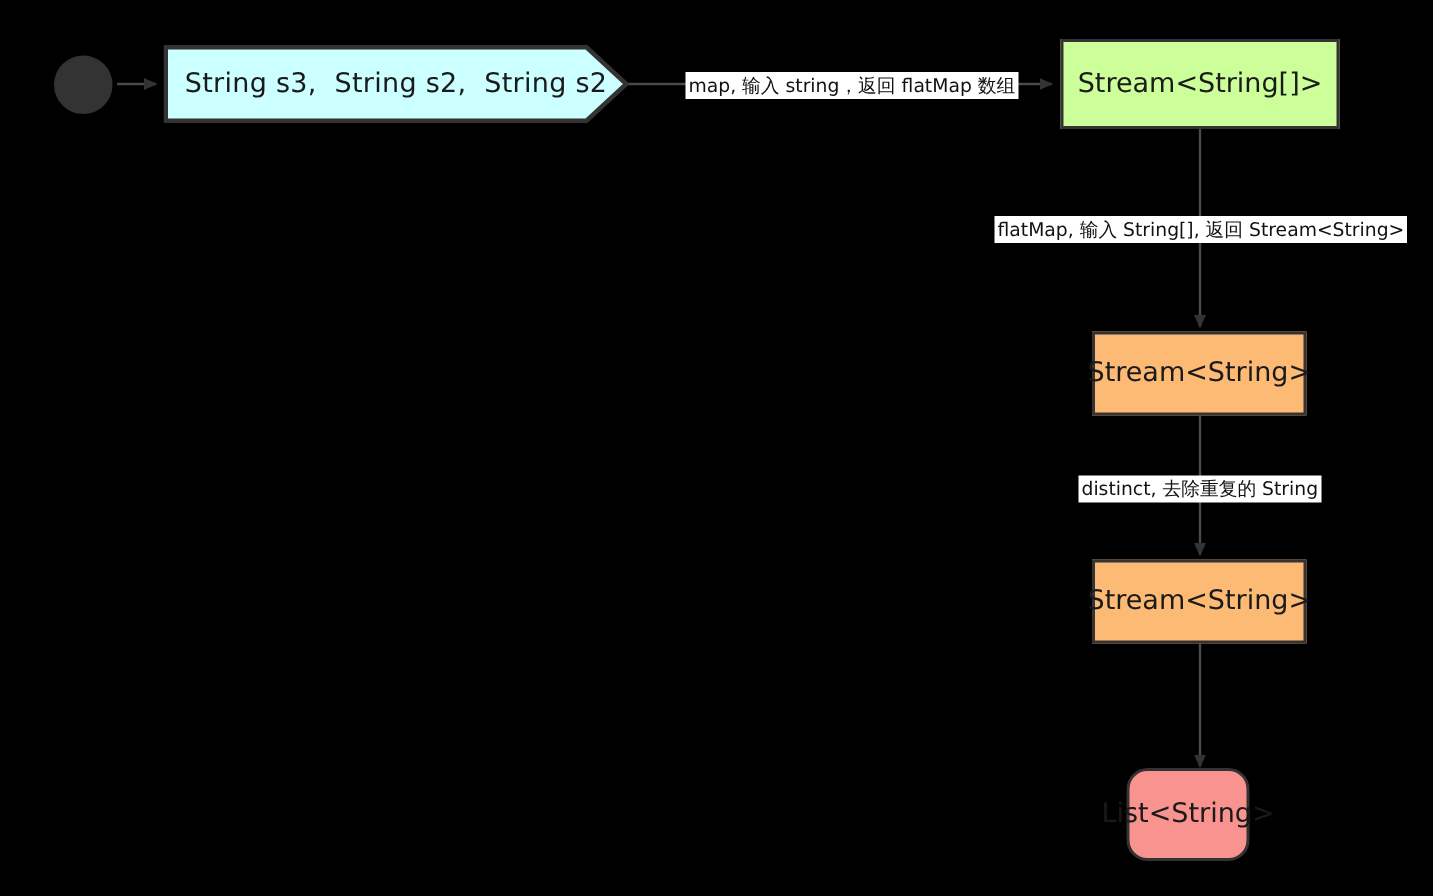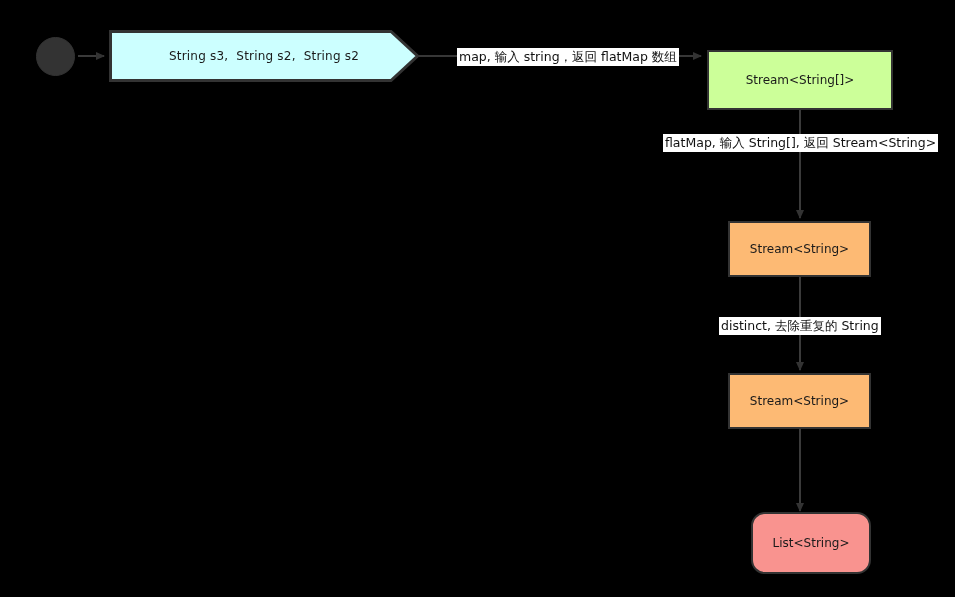--- a/index.html
+++ b/index.html
@@ -33,21 +33,21 @@
 
   
   .node {
     position: absolute;
     box-sizing: border-box;
     display: flex;
     align-items: center;
     justify-content: center;
     text-align: center;
     color: #1a1a1a;
-    font-size: 12px;
+    font-size: 18px;
     line-height: 1.2;
     white-space: pre;
   }
 
   
   .node.start {
     background: #333333;
     border-radius: 50%;
     border: 1px solid #333333;
   }
@@ -68,21 +68,21 @@
   .banner-label {
     position: relative;
     z-index: 2;
     letter-spacing: 0.2px;
   }
 
   
   .node.rect {
     border: 2px solid #333333;
   }
-  .node.green  { background: #ccff99; margin-top: 24px; }
+  .node.green  { background: #ccff99; }
   .node.purple { background: #fdba74; }
 
   
   .node.rounded {
     background: #f9938f;
     border: 2px solid #333333;
     border-radius: 14px;
   }
 
   
@@ -137,24 +137,24 @@
   </div>
 
   <div class="node rect purple" style="left:728px; top:221px; width:143px; height:56px;">
     <span>Stream&lt;String&gt;</span>
   </div>
 
   <div class="node rect purple" style="left:728px; top:373px; width:143px; height:56px;">
     <span>Stream&lt;String&gt;</span>
   </div>
 
-  <div class="node rounded" style="left:751px; top:512px; width:120px; height:62px;">
+  <div class="node rounded" style="left:751px; top:512px; width:82px; height:62px;">
     <span>List&lt;String&gt;</span>
   </div>
 
   <div class="edge-label" style="left:457px; top:48px;">map, 输入 string，返回 flatMap 数组</div>
 
-  <div class="edge-label" style="left:663px; top:134px;">flatMap, 输入 String[], 返回 Stream&lt;String&gt;</div>
+  <div class="edge-label" style="left:663px; top:144px;">flatMap, 输入 String[], 返回 Stream&lt;String&gt;</div>
 
   <div class="edge-label" style="left:719px; top:317px;">distinct, 去除重复的 String</div>
 
 
 </div>
 
 </body></html>

